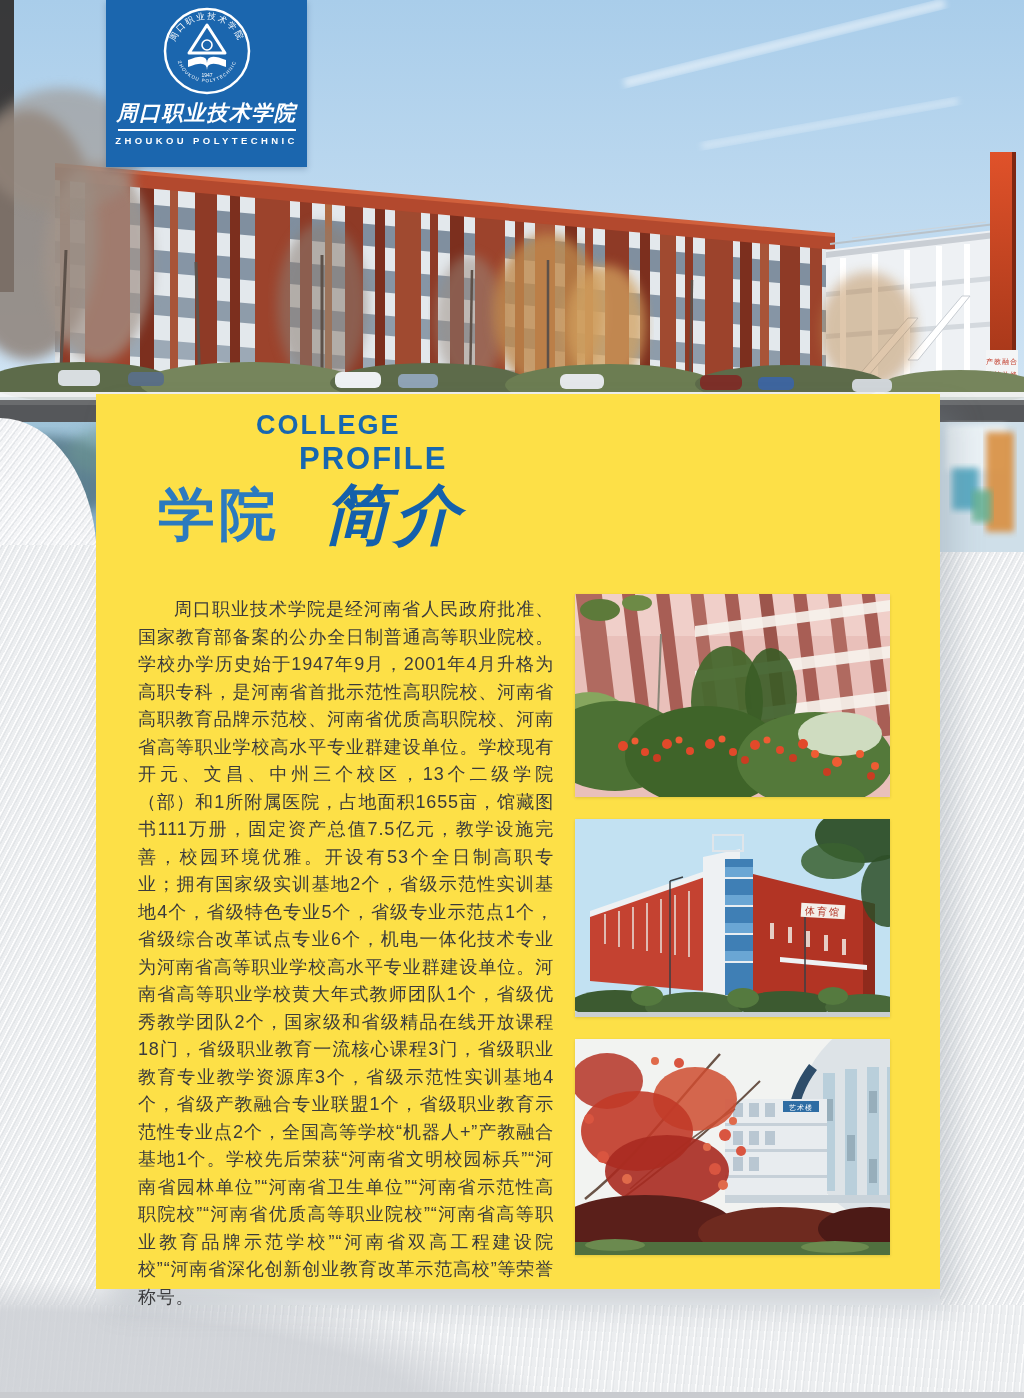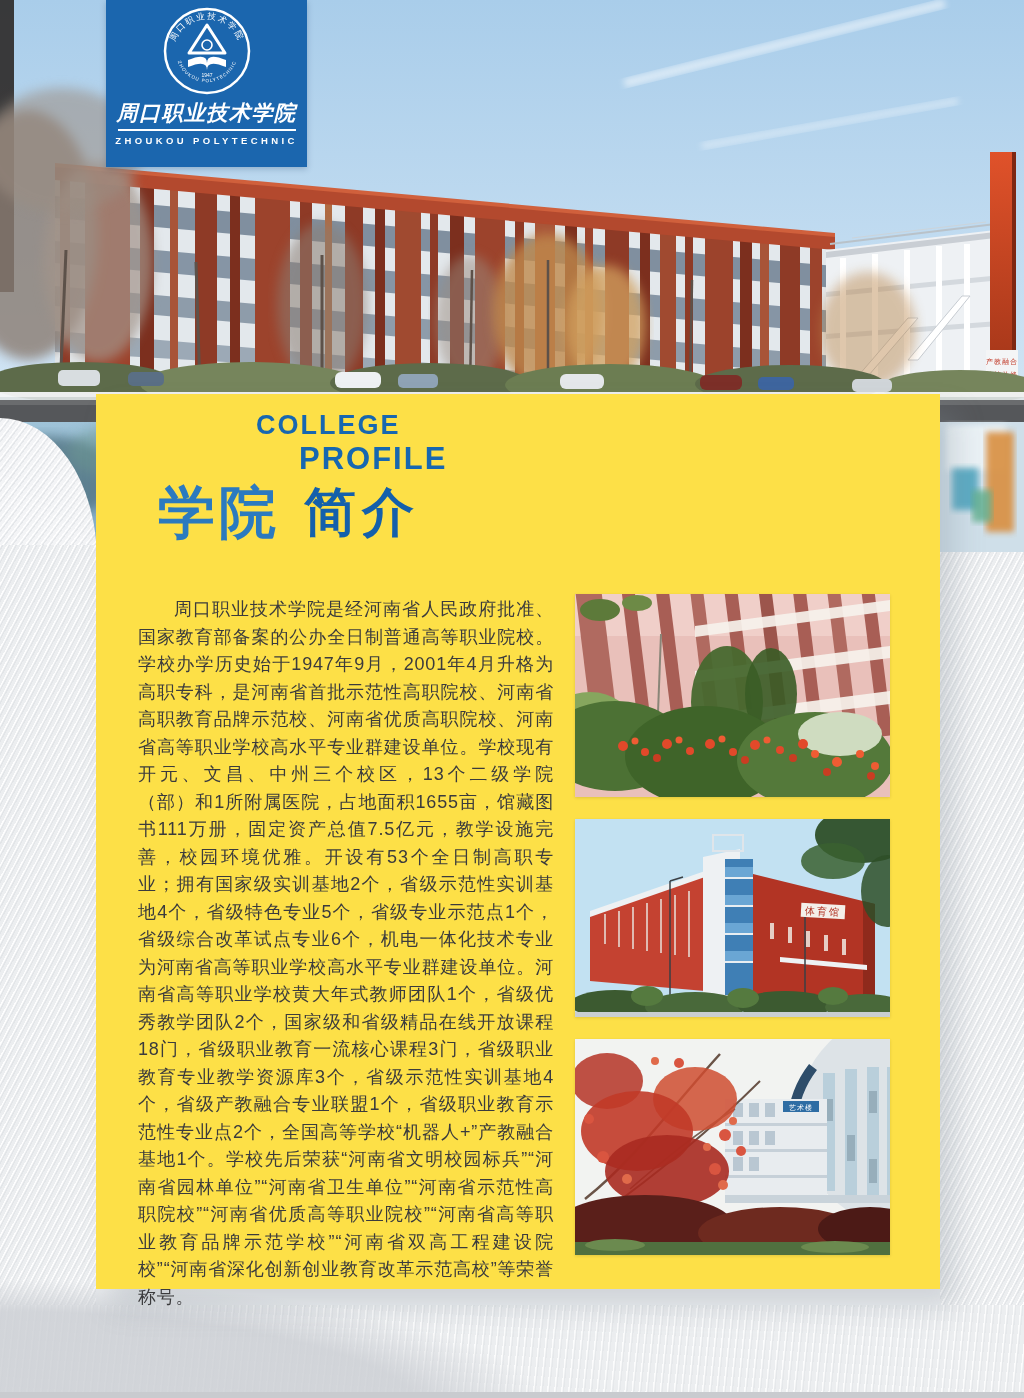--- a/index.html
+++ b/index.html
@@ -31,21 +31,21 @@
        margin-top:6px;font-family:"Liberation Serif","DejaVu Serif",serif;font-style:italic;}
   .badge .rule{width:178px;height:2px;background:#fff;margin-top:5px;}
   .badge .name-en{color:#fff;font-size:9.5px;font-weight:700;letter-spacing:3.4px;margin-top:4px;}
   
   .card{position:absolute;left:96px;top:394px;width:844px;height:895px;background:#fde047;
        box-shadow:16px 18px 26px rgba(130,140,152,.28);}
   .t-en1{position:absolute;left:160px;top:16px;font-size:27px;font-weight:800;letter-spacing:2px;color:#1767b0;}
   .t-en2{position:absolute;left:203px;top:47px;font-size:31px;font-weight:800;letter-spacing:2px;color:#1767b0;}
   .t-cn{position:absolute;left:62px;top:90px;display:flex;align-items:center;}
   .cn-light{font-size:57px;font-weight:700;color:#2b7abf;letter-spacing:4px;line-height:1;}
-  .cn-bold{font-size:52px;font-weight:900;color:#1460ab;letter-spacing:6px;line-height:.95;margin-left:24px;}
+  .cn-bold{font-size:65px;font-weight:900;color:#1460ab;letter-spacing:6px;line-height:.95;margin-left:44px;font-style:italic;}
   .article{position:absolute;left:34px;top:194px;width:416px;margin:8px;
        font-size:18px;line-height:27.5px;letter-spacing:.045em;color:#3b3b3d;
        text-align:justify;text-indent:2em;}
   .photos{position:absolute;left:479px;top:200px;width:315px;}
   .photo{width:315px;margin-bottom:22px;box-shadow:0 1px 3px rgba(0,0,0,.12);}
   .photo svg{display:block;}
 </style>
 </head>
 <body>
 

